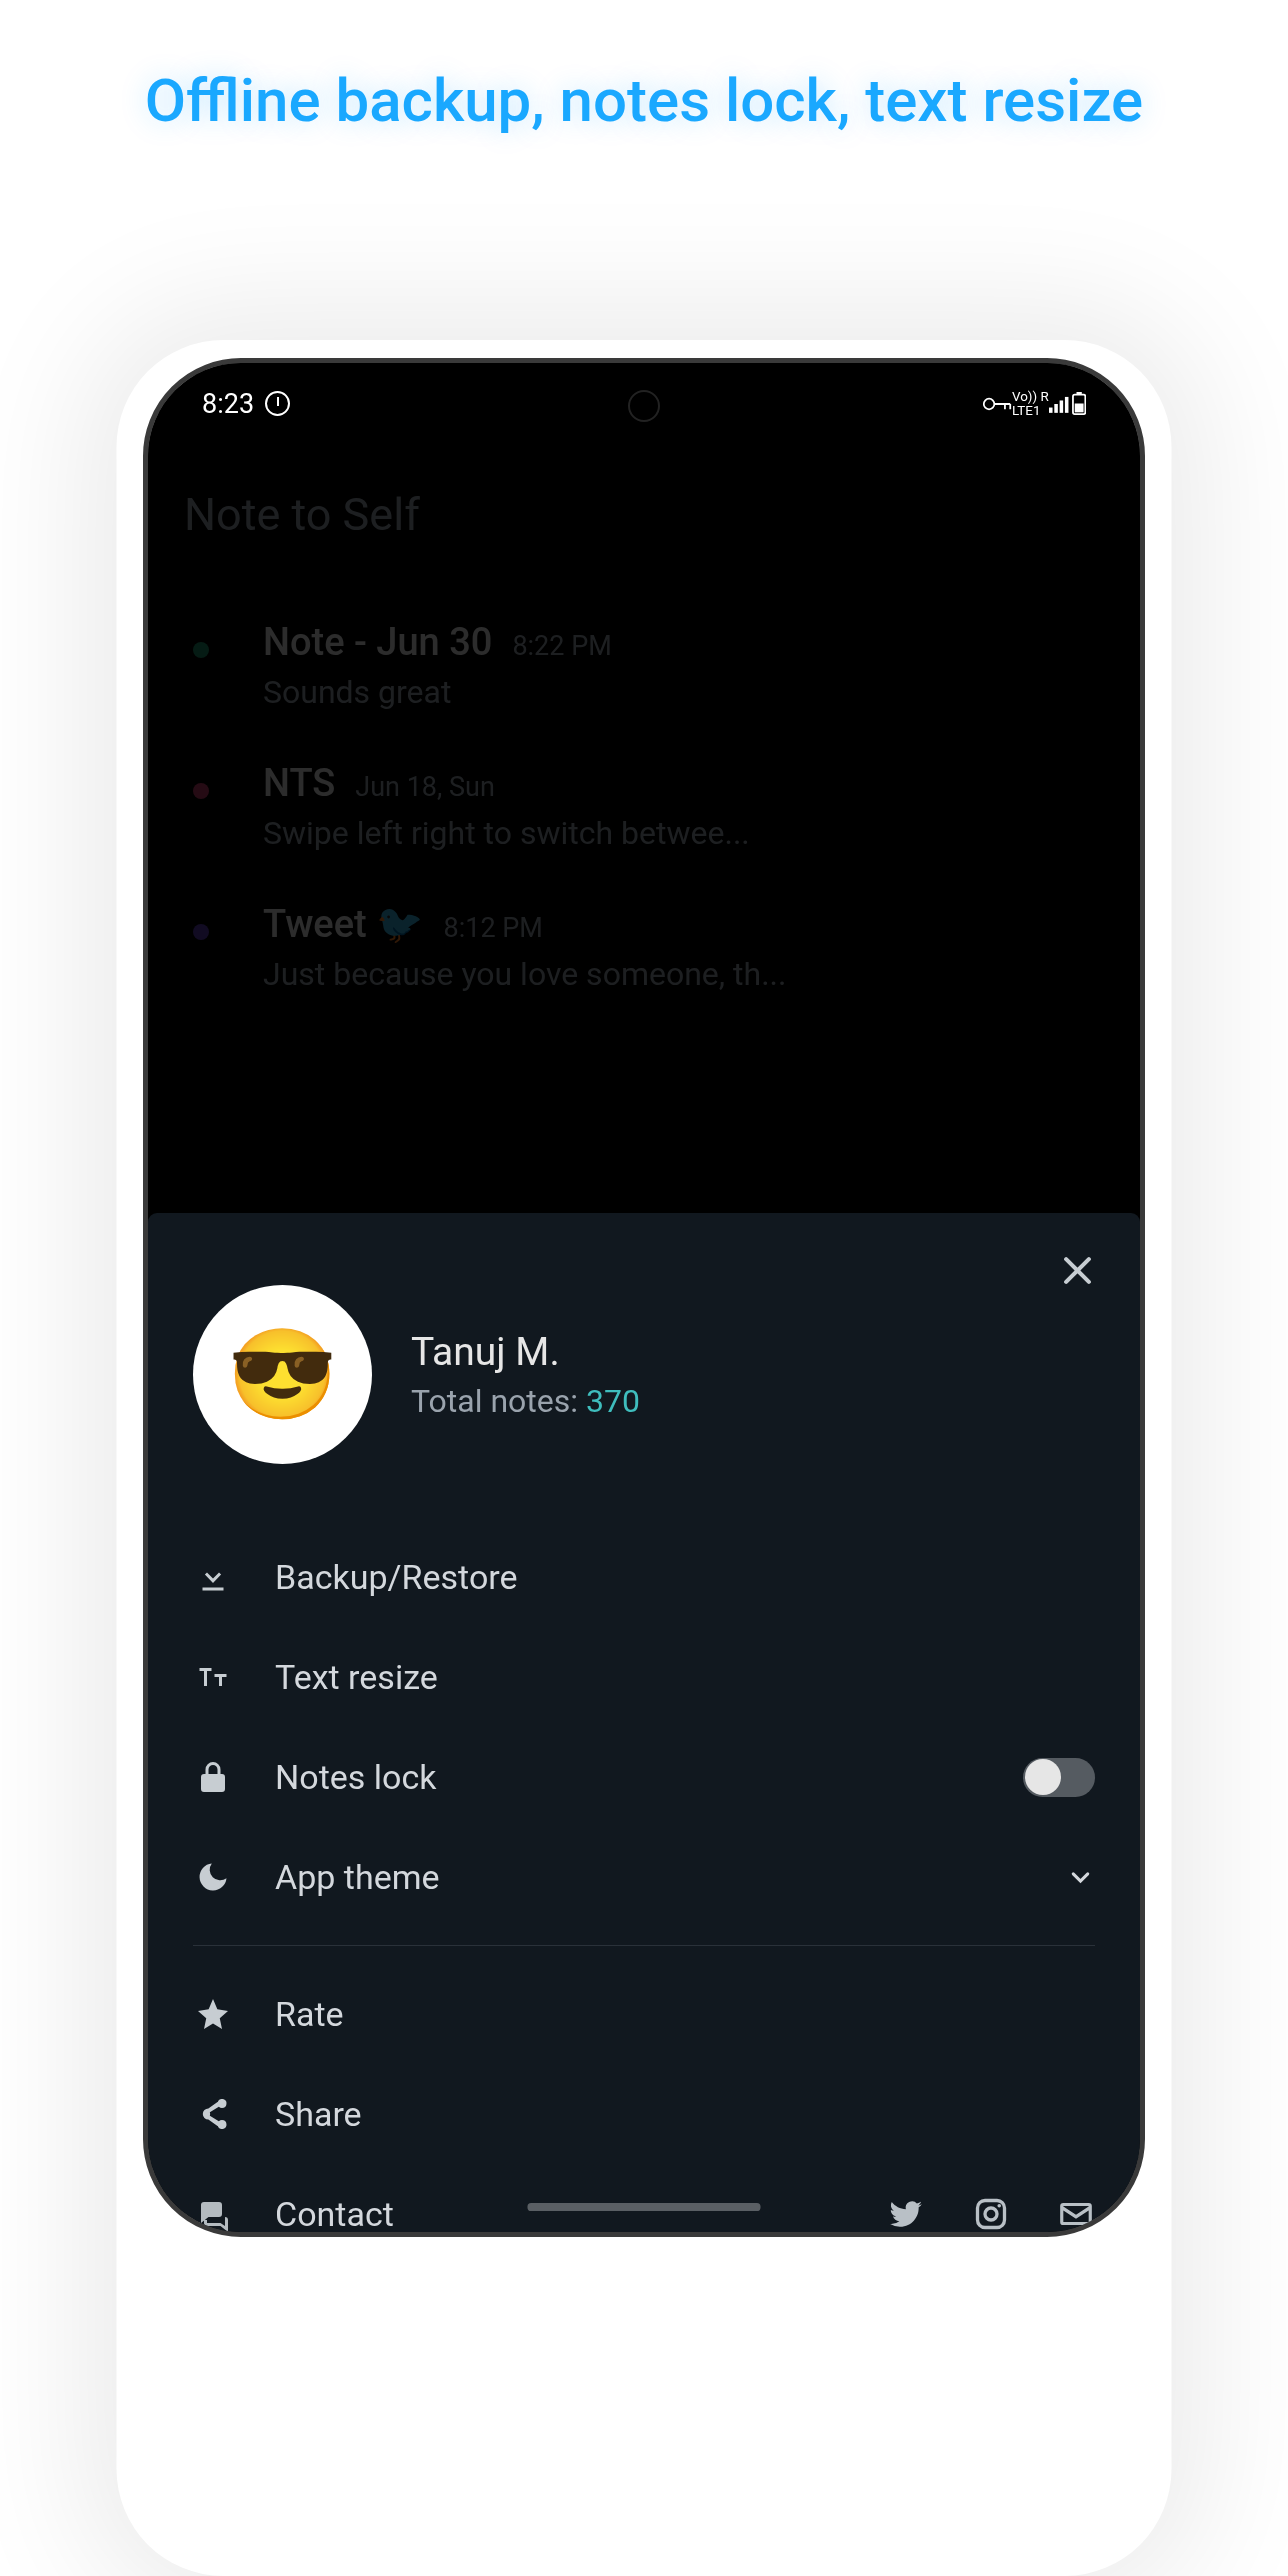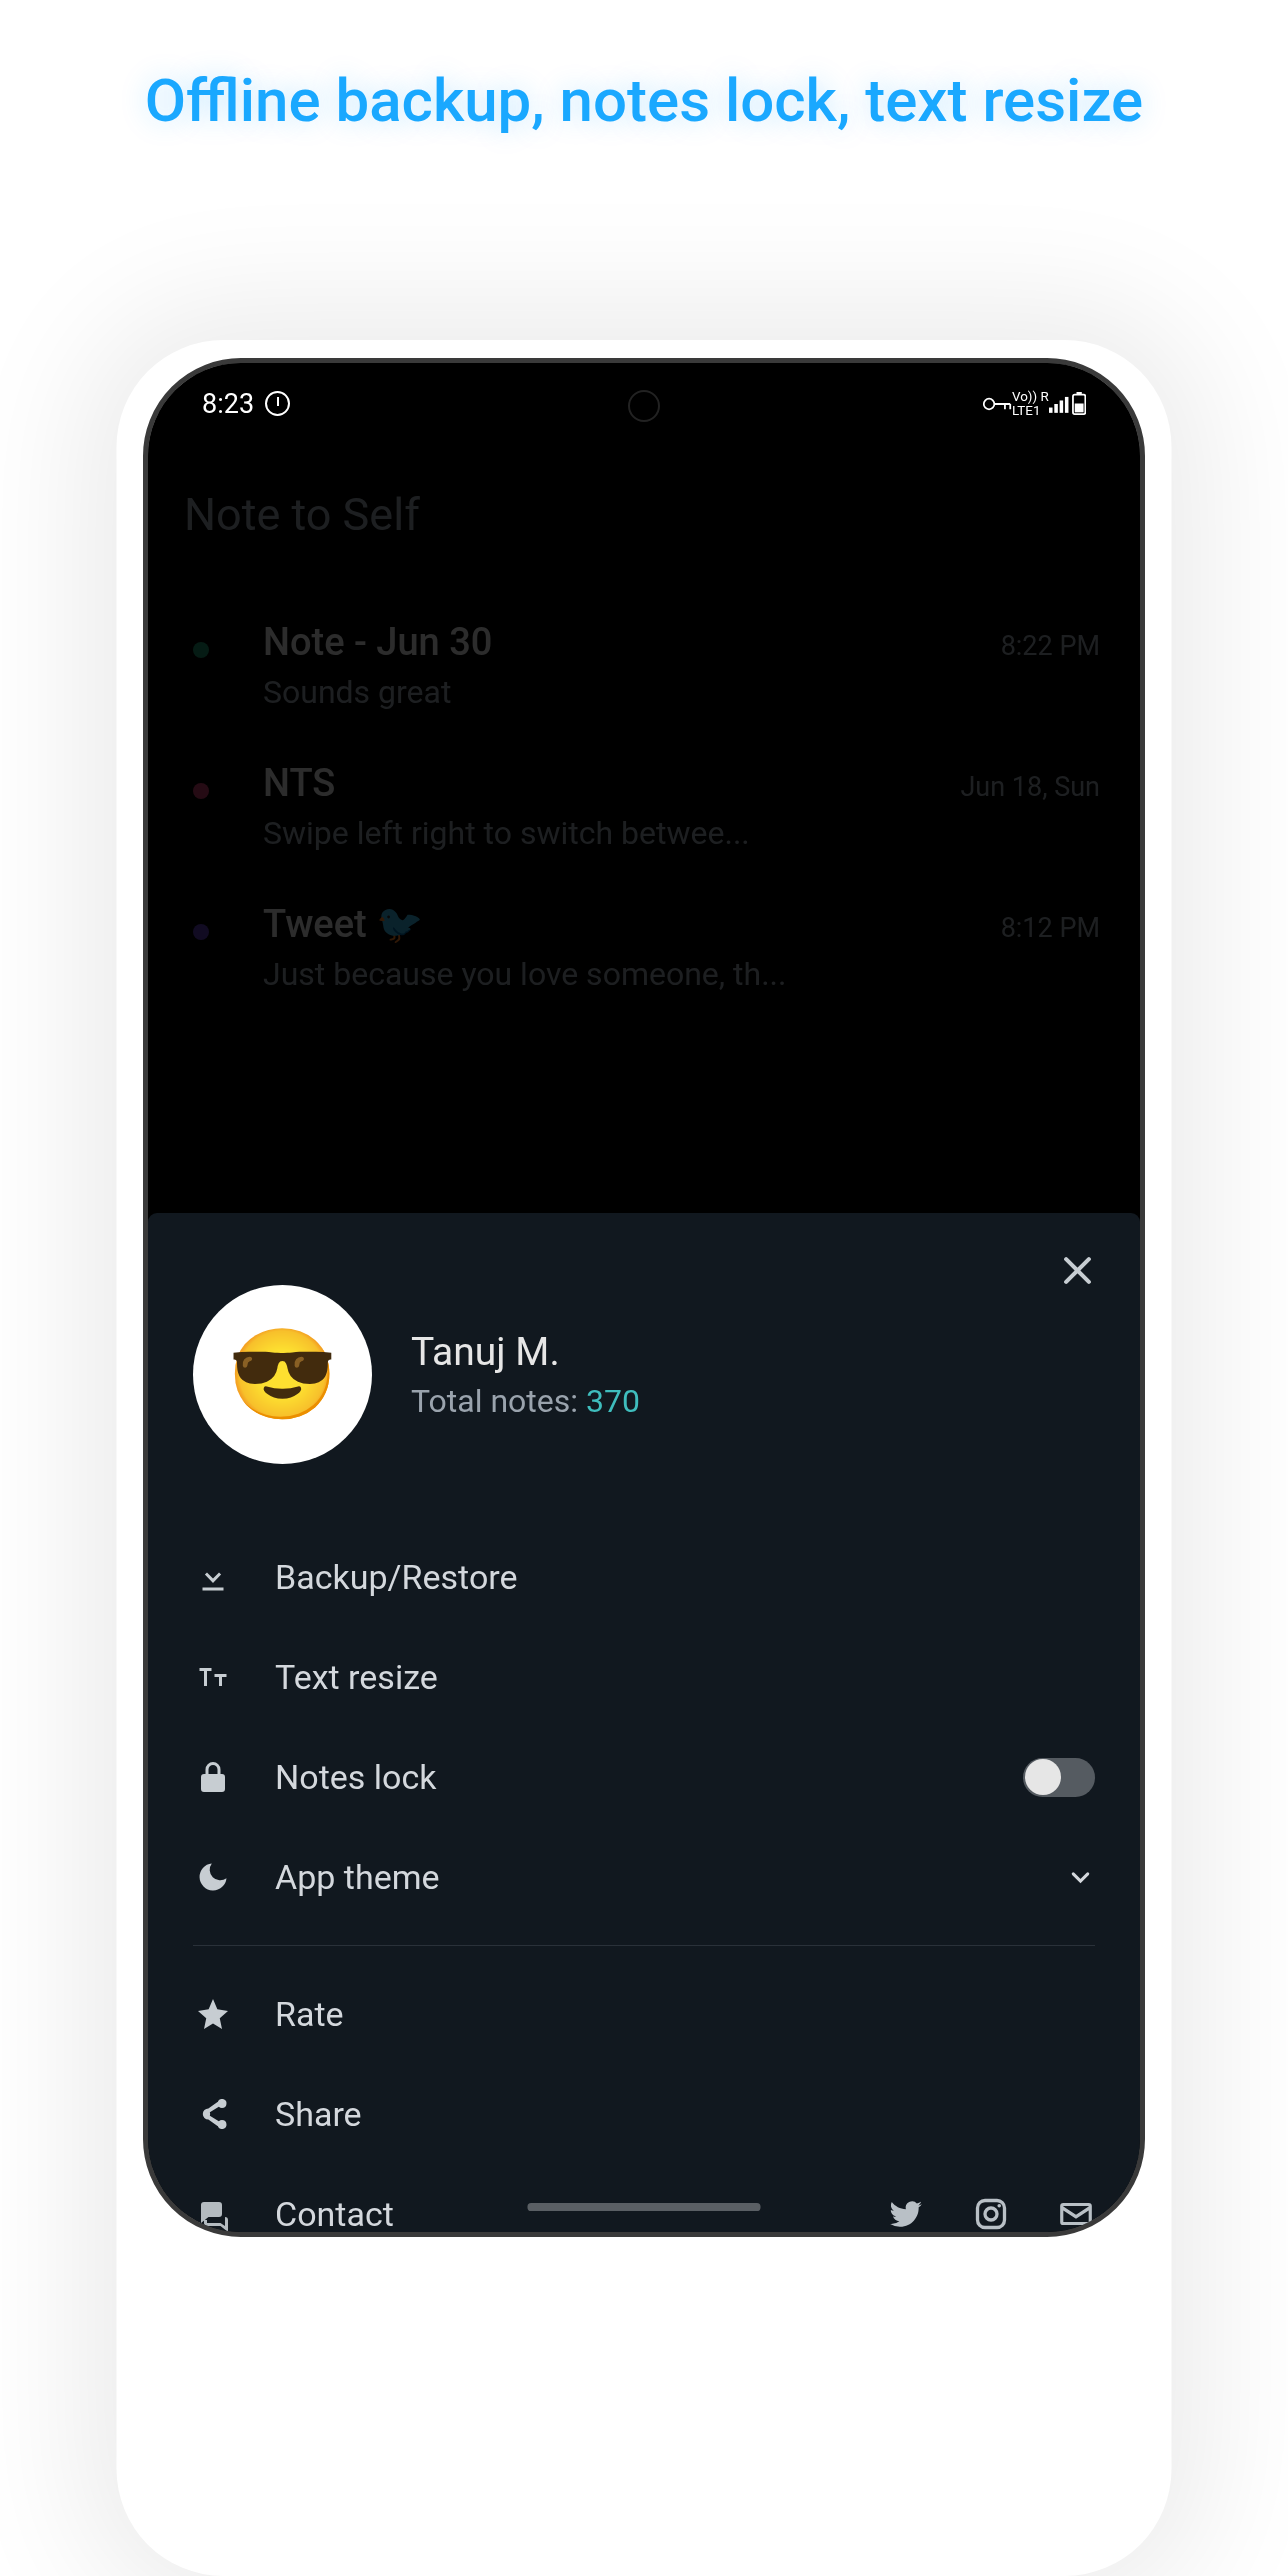--- a/index.html
+++ b/index.html
@@ -93,21 +93,21 @@
 
   .screen {
     position: absolute;
     top: 0; left: 0; right: 0; bottom: 0;
     background: #000;
   }
   
   .app-main {
     position: absolute;
     top: 89px;
-    left: 0; right: 4px;
+    left: 0; right: 16px;
     padding: 0 36px;
     opacity: 0.35;
     filter: brightness(0.55);
   }
   .app-title {
     color: #9aa3ad;
     font-size: 45px;
     font-weight: 400;
     margin: 36px 0 54px 0;
   }
@@ -117,21 +117,21 @@
     padding: 25px 0;
   }
   .note-dot {
     width: 16px; height: 16px; border-radius: 50%;
     margin-right: 54px;
     margin-left: 9px;
     margin-top: 21.5px;
     flex: none;
   }
   .note-body { flex: 1; min-width: 0; }
-  .note-title-line { display: flex; justify-content: space-between; align-items: baseline; gap: 20px;}
+  .note-title-line { display: flex; align-items: baseline; gap: 20px;}
   .note-title { color: #e6e6e6; font-size: 38px; font-weight: 500; white-space: nowrap; overflow: hidden; text-overflow: ellipsis;}
   .note-time { color: #9aa3ad; font-size: 27px; flex: none;}
   .note-snippet { color: #9aa3ad; font-size: 32px; margin-top: 9px; white-space: nowrap; overflow: hidden; text-overflow: ellipsis;}
 
   
   .sheet {
     position: absolute;
     left: 0; right: 0; bottom: 0;
     top: 850px;
     background: #11181f;

